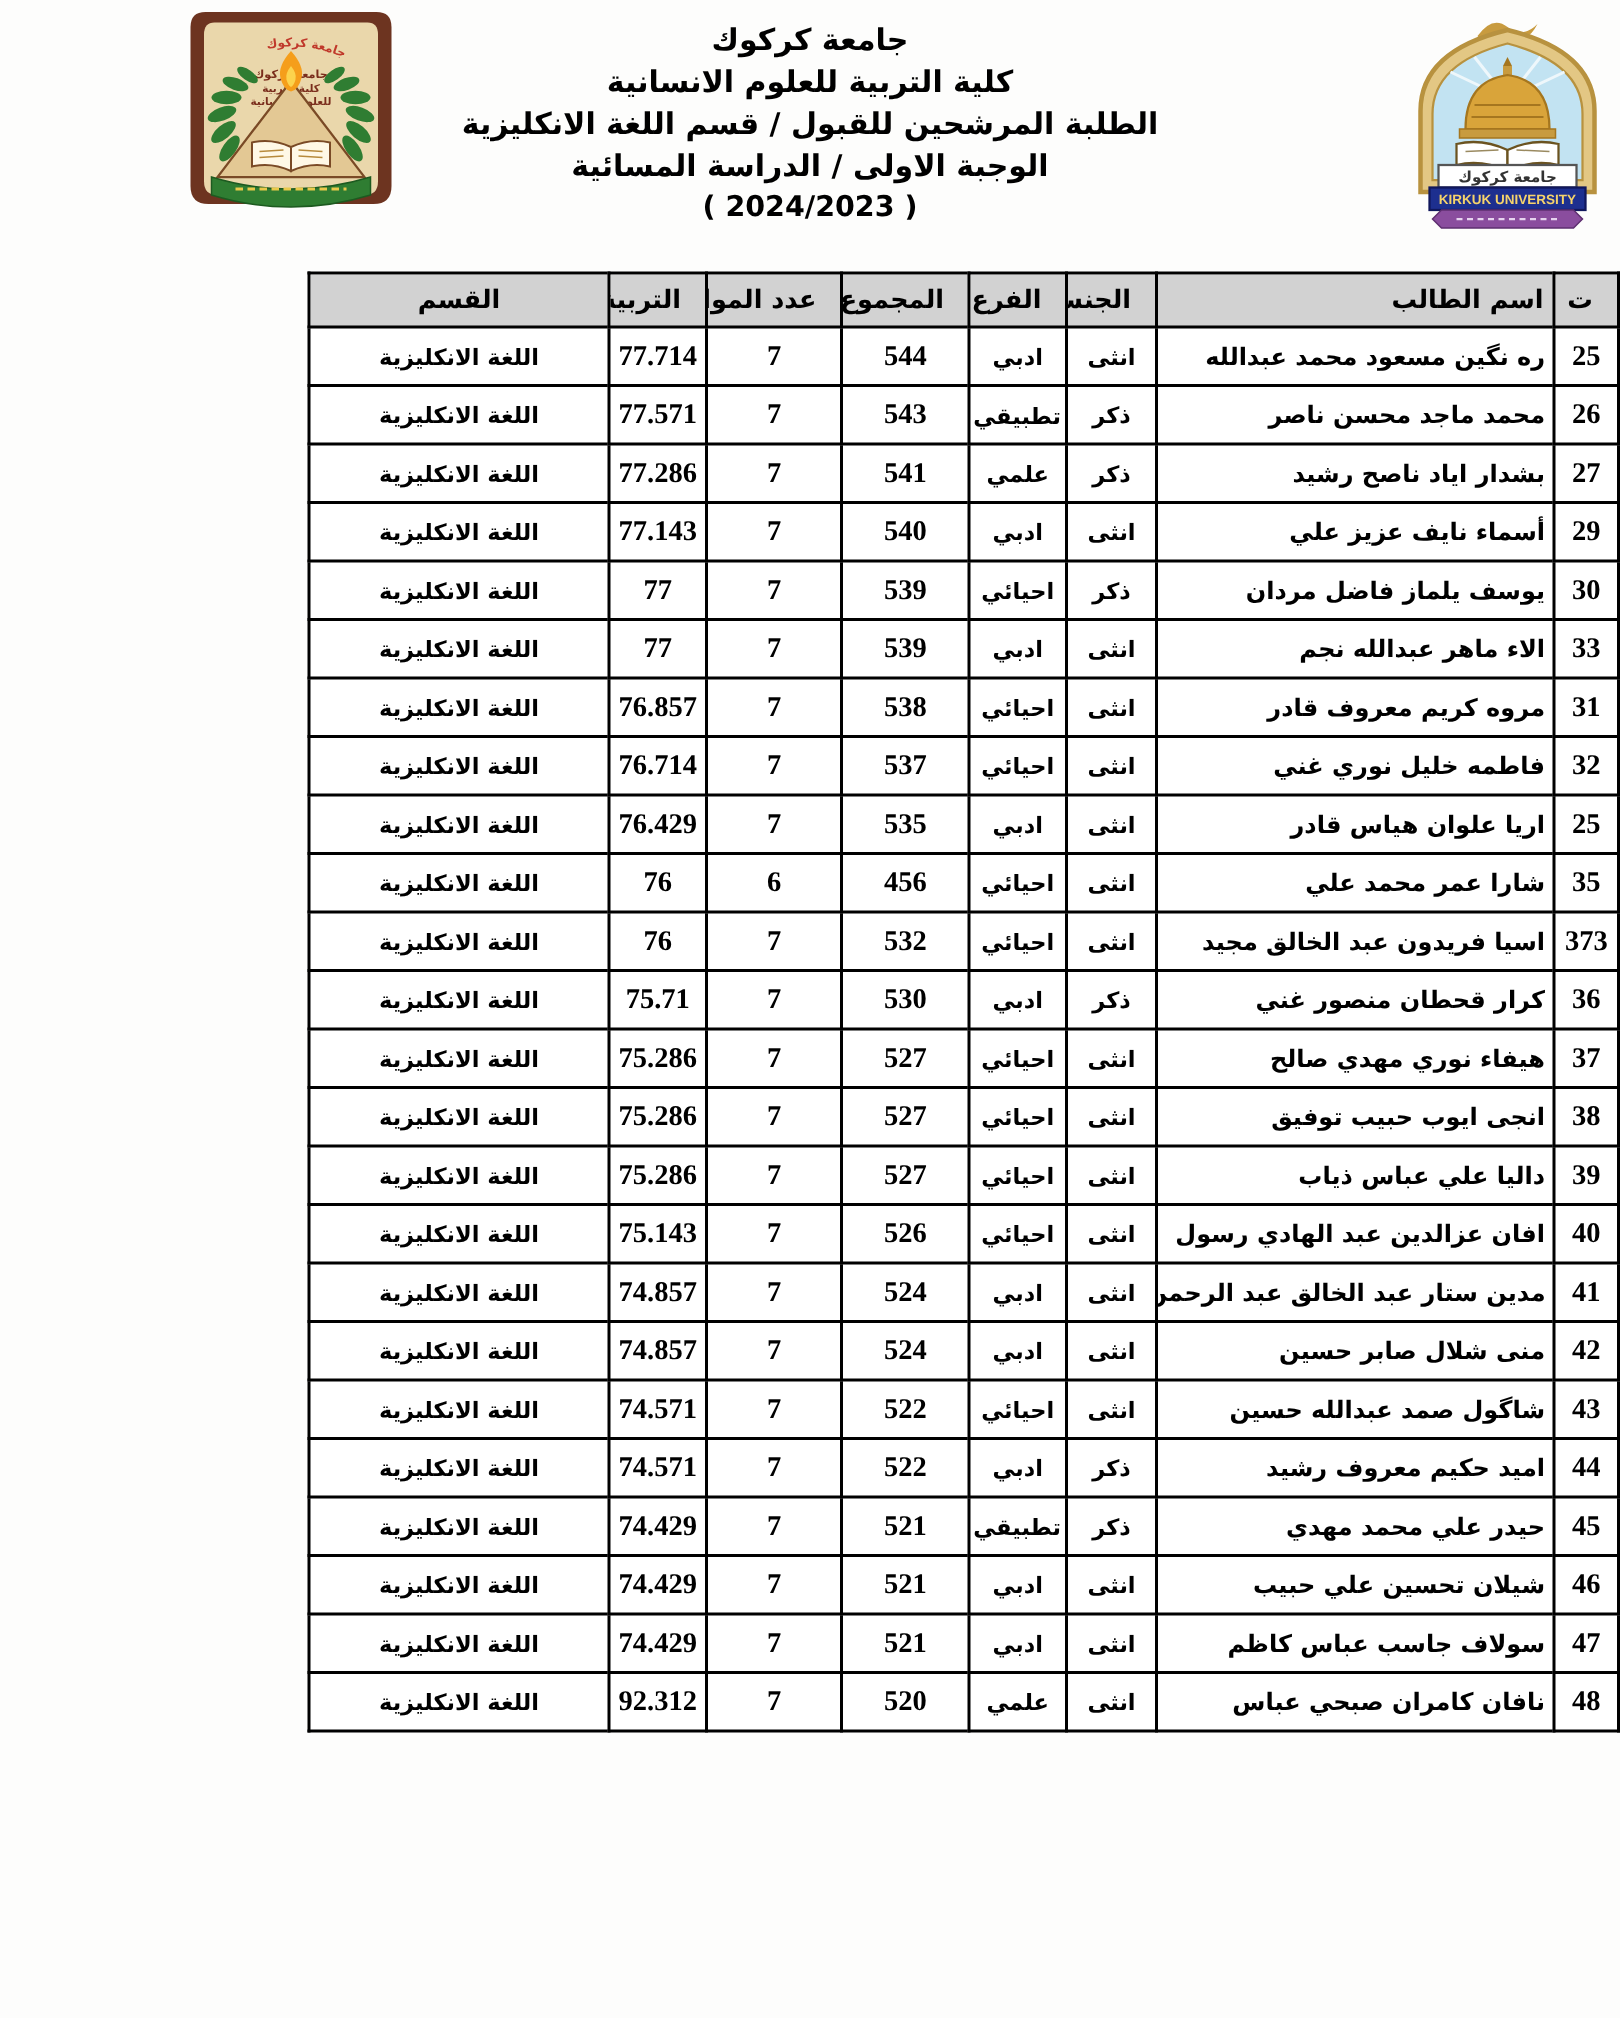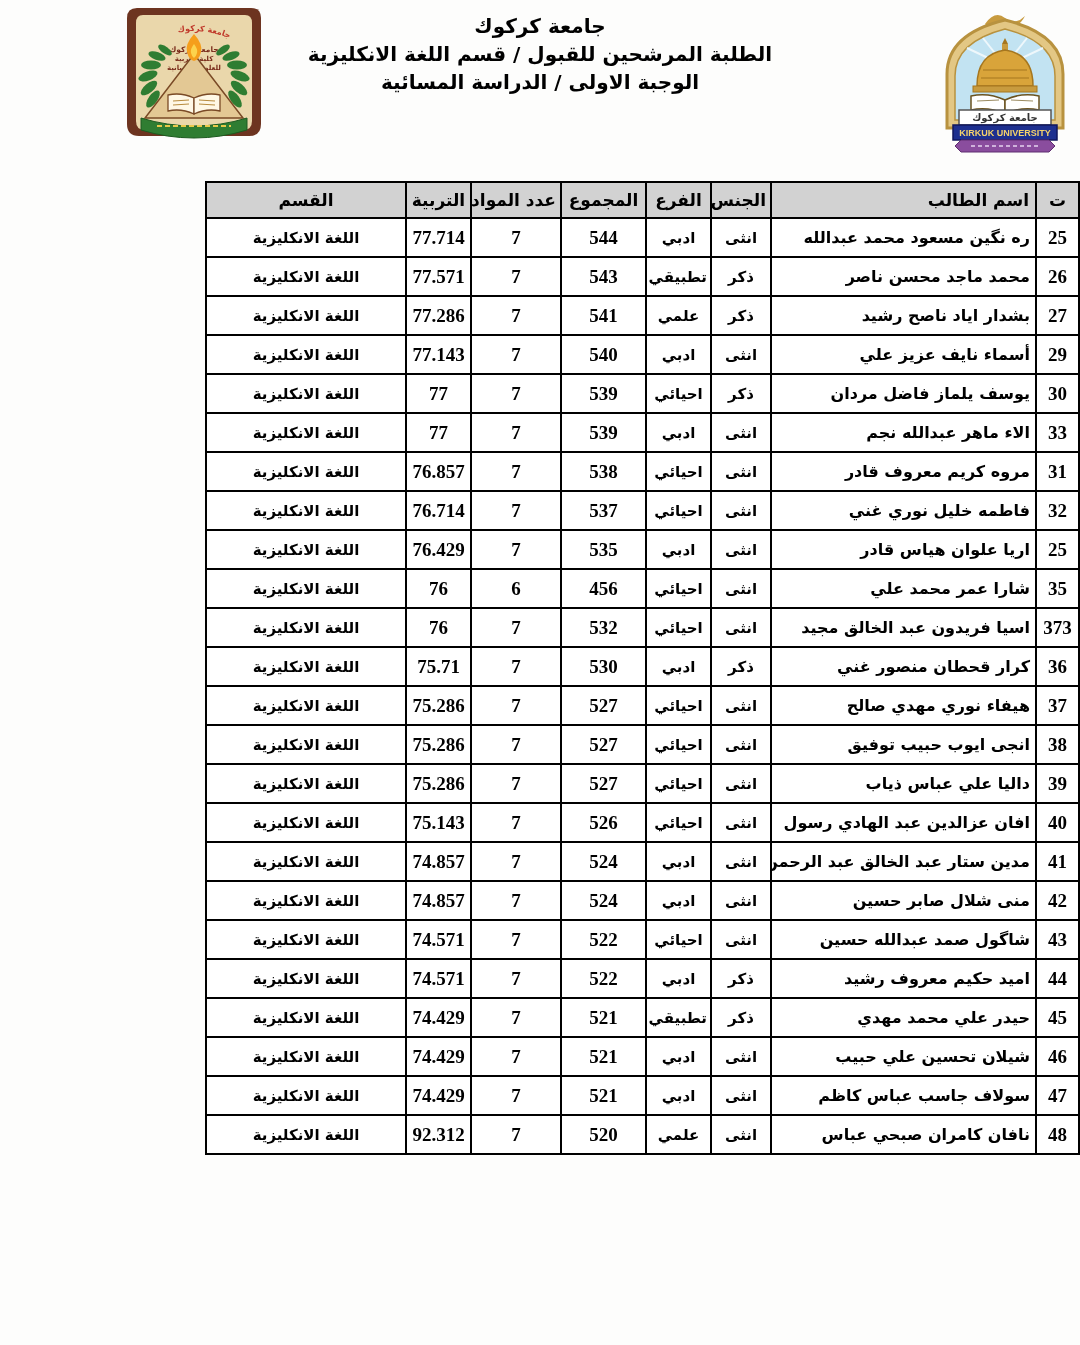--- a/index.html
+++ b/index.html
@@ -35,21 +35,21 @@
     border:2px solid #000;
     overflow:hidden;
     white-space:nowrap;
   }
   table.students th{
     background:#d2d2d2;
     height:34px;
     font-size:17px;
     font-weight:bold;
     text-align:center;
-    padding:0 4px;
+    padding:0 16px;
   }
   table.students th.h-name{text-align:right;padding-right:6px;}
   table.students td{
     height:37px;
     font-weight:bold;
     text-align:center;
     padding:0 3px;
   }
   .cell-no, .cell-total, .cell-subjects, .cell-average{
     font-family:"Liberation Serif","DejaVu Serif",serif;
@@ -119,22 +119,24 @@
 
     <g>
       <path d="M18,114 q26,8 53,8 q27,0 53,-8 l0,12 q-26,8 -53,8 q-27,0 -53,-8 z" fill="#2f7d32" stroke="#1d5a20" stroke-width="1"></path>
       <line x1="34" y1="122" x2="108" y2="122" stroke="#e8c94a" stroke-width="2" stroke-dasharray="5,3"></line>
     </g>
   </svg>
 </div>
 
 <div class="doc-header">
   <div class="hline">جامعة كركوك</div>
+  <div class="hline">كلية التربية للعلوم الانسانية</div>
   <div class="hline">الطلبة المرشحين للقبول / قسم اللغة الانكليزية</div>
   <div class="hline">الوجبة الاولى / الدراسة المسائية</div>
+  <div class="hyear">( 2024/2023 )</div>
 </div>
 
 <div class="logo-right">
   <svg width="144" height="146" viewBox="0 0 144 146">
 
     <path d="M52,16 q10,-14 20,-6 q10,8 20,-2 q-6,12 -16,10 q6,6 14,4 q-12,8 -22,0 q-8,6 -16,-6 z" fill="#c89b3f"></path>
 
     <path d="M14,120 L14,66 Q14,26 72,12 Q130,26 130,66 L130,120 Z" fill="#e3c784" stroke="#b8923f" stroke-width="3"></path>
 
     <path d="M22,112 L22,68 Q22,34 72,21 Q122,34 122,68 L122,112 Z" fill="#c2e3f2" stroke="#b8923f" stroke-width="1.5"></path>

